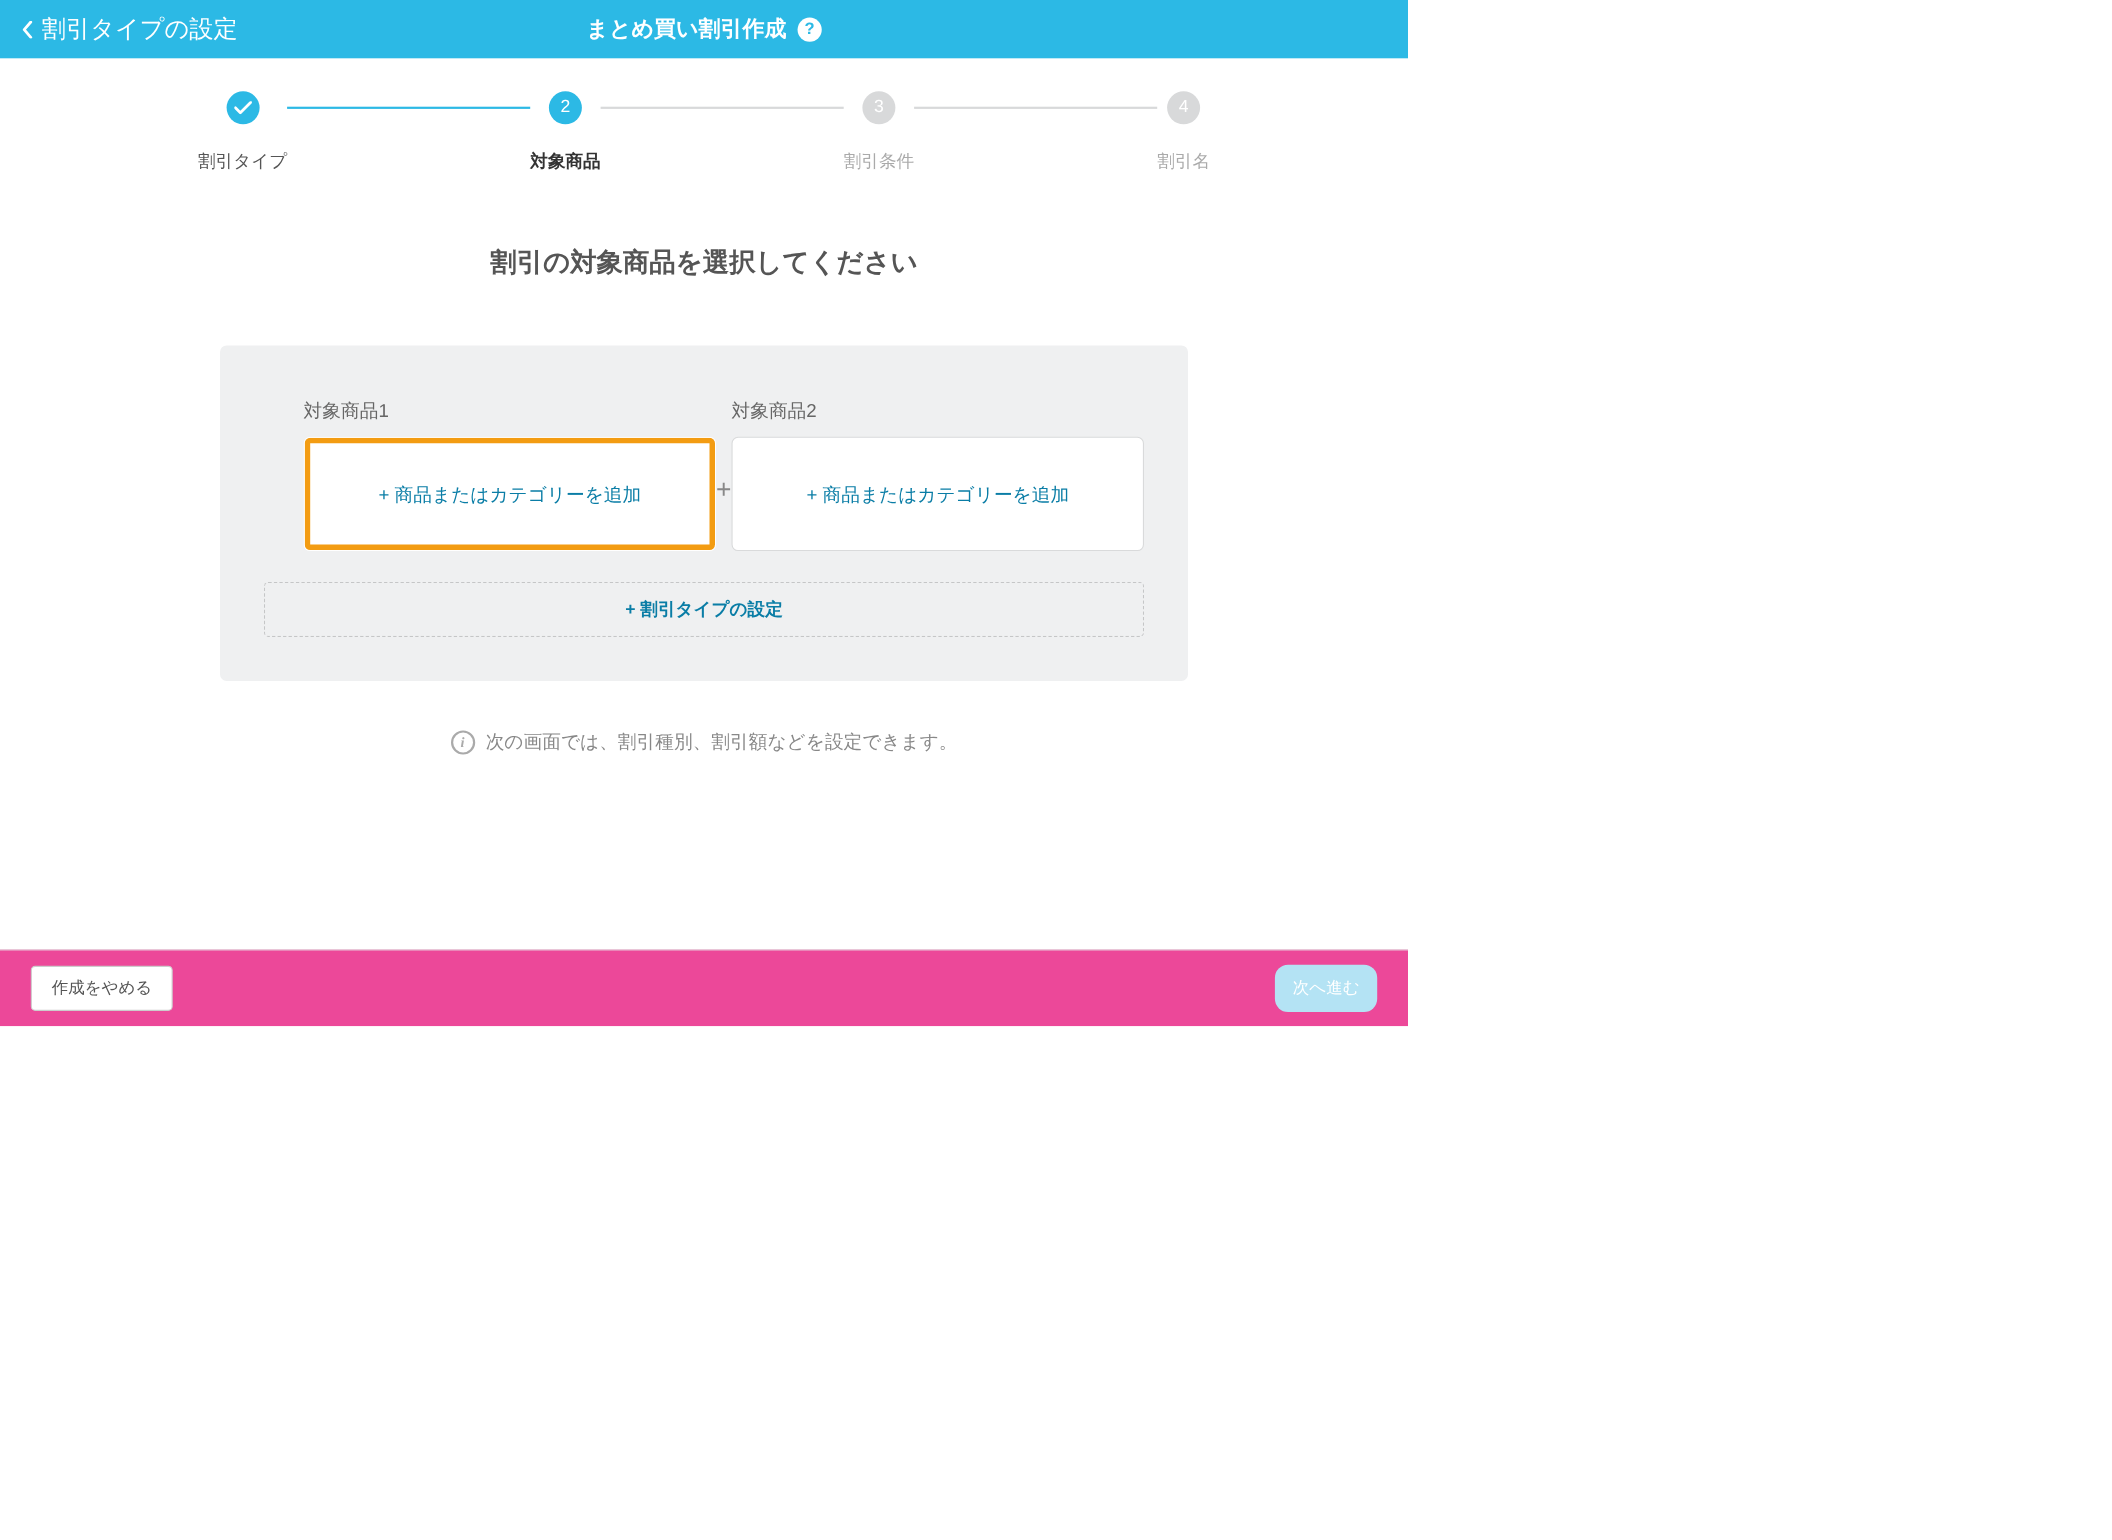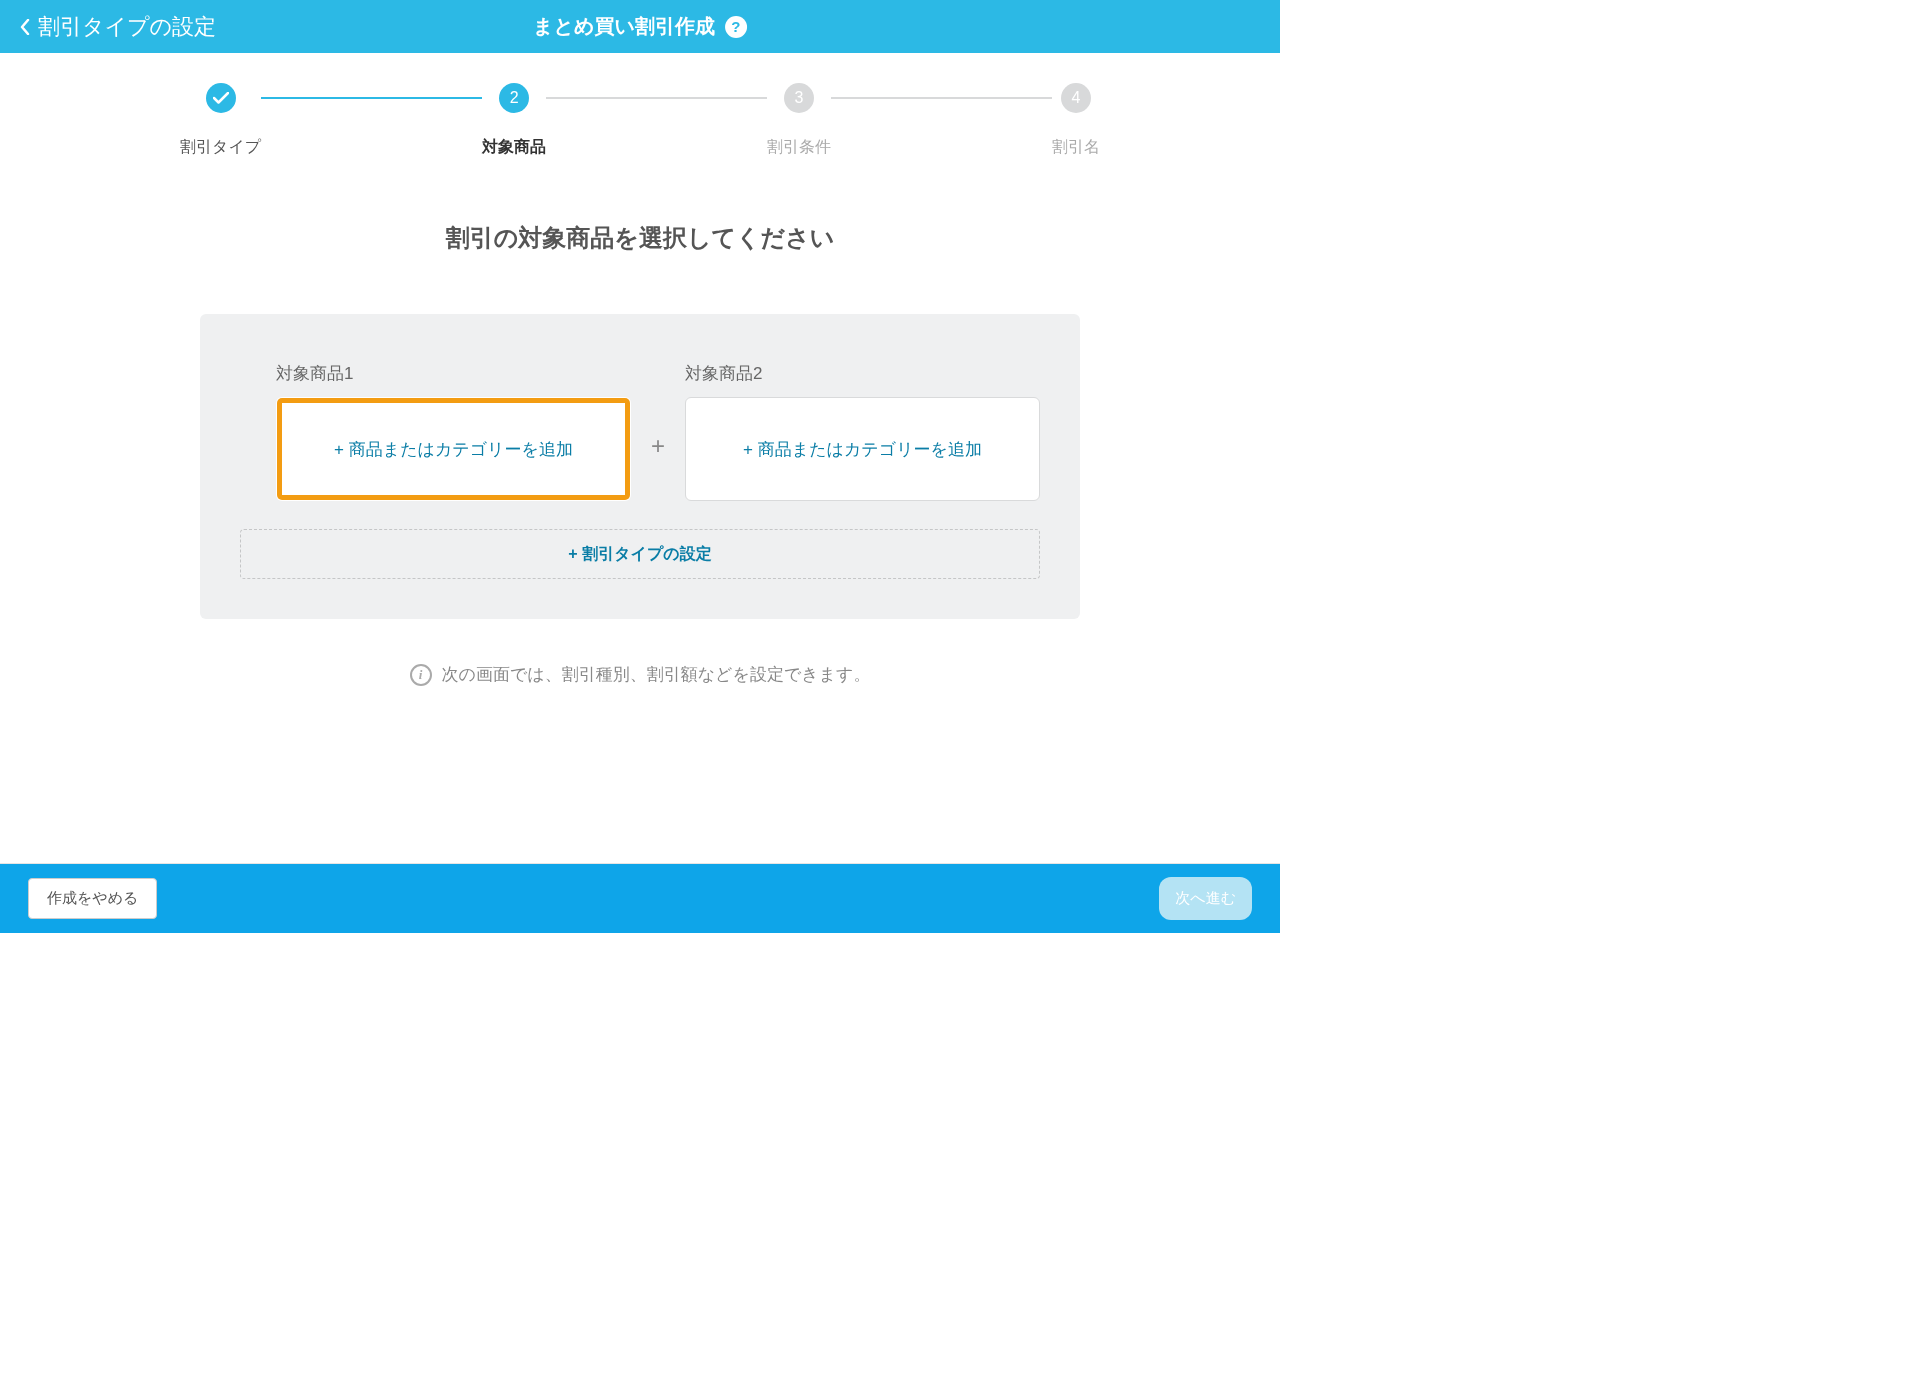--- a/index.html
+++ b/index.html
@@ -121,21 +121,20 @@
       background: #eff0f1;
       border-radius: 6px;
       width: 880px;
       margin: 60px auto 0;
       padding: 48px 40px 40px;
     }
 
     .product-row {
       display: flex;
       align-items: center;
-      gap: 20px;
       padding-left: 36px;
     }
     .product-block {
       flex: 1;
     }
     .product-label {
       font-size: 17px;
       color: #666;
       margin-bottom: 12px;
     }
@@ -212,21 +211,21 @@
       position: absolute;
       bottom: 0;
       left: 0;
       right: 0;
       height: 70px;
       border-top: 1px solid #e5e5e5;
       display: flex;
       align-items: center;
       justify-content: space-between;
       padding: 0 28px;
-      background: #0ea5e9;
+      background: #ec4899;
     }
     .btn-cancel {
       background: #fff;
       border: 1px solid #ccc;
       border-radius: 4px;
       padding: 10px 18px;
       font-size: 15px;
       color: #555;
       cursor: pointer;
     }

